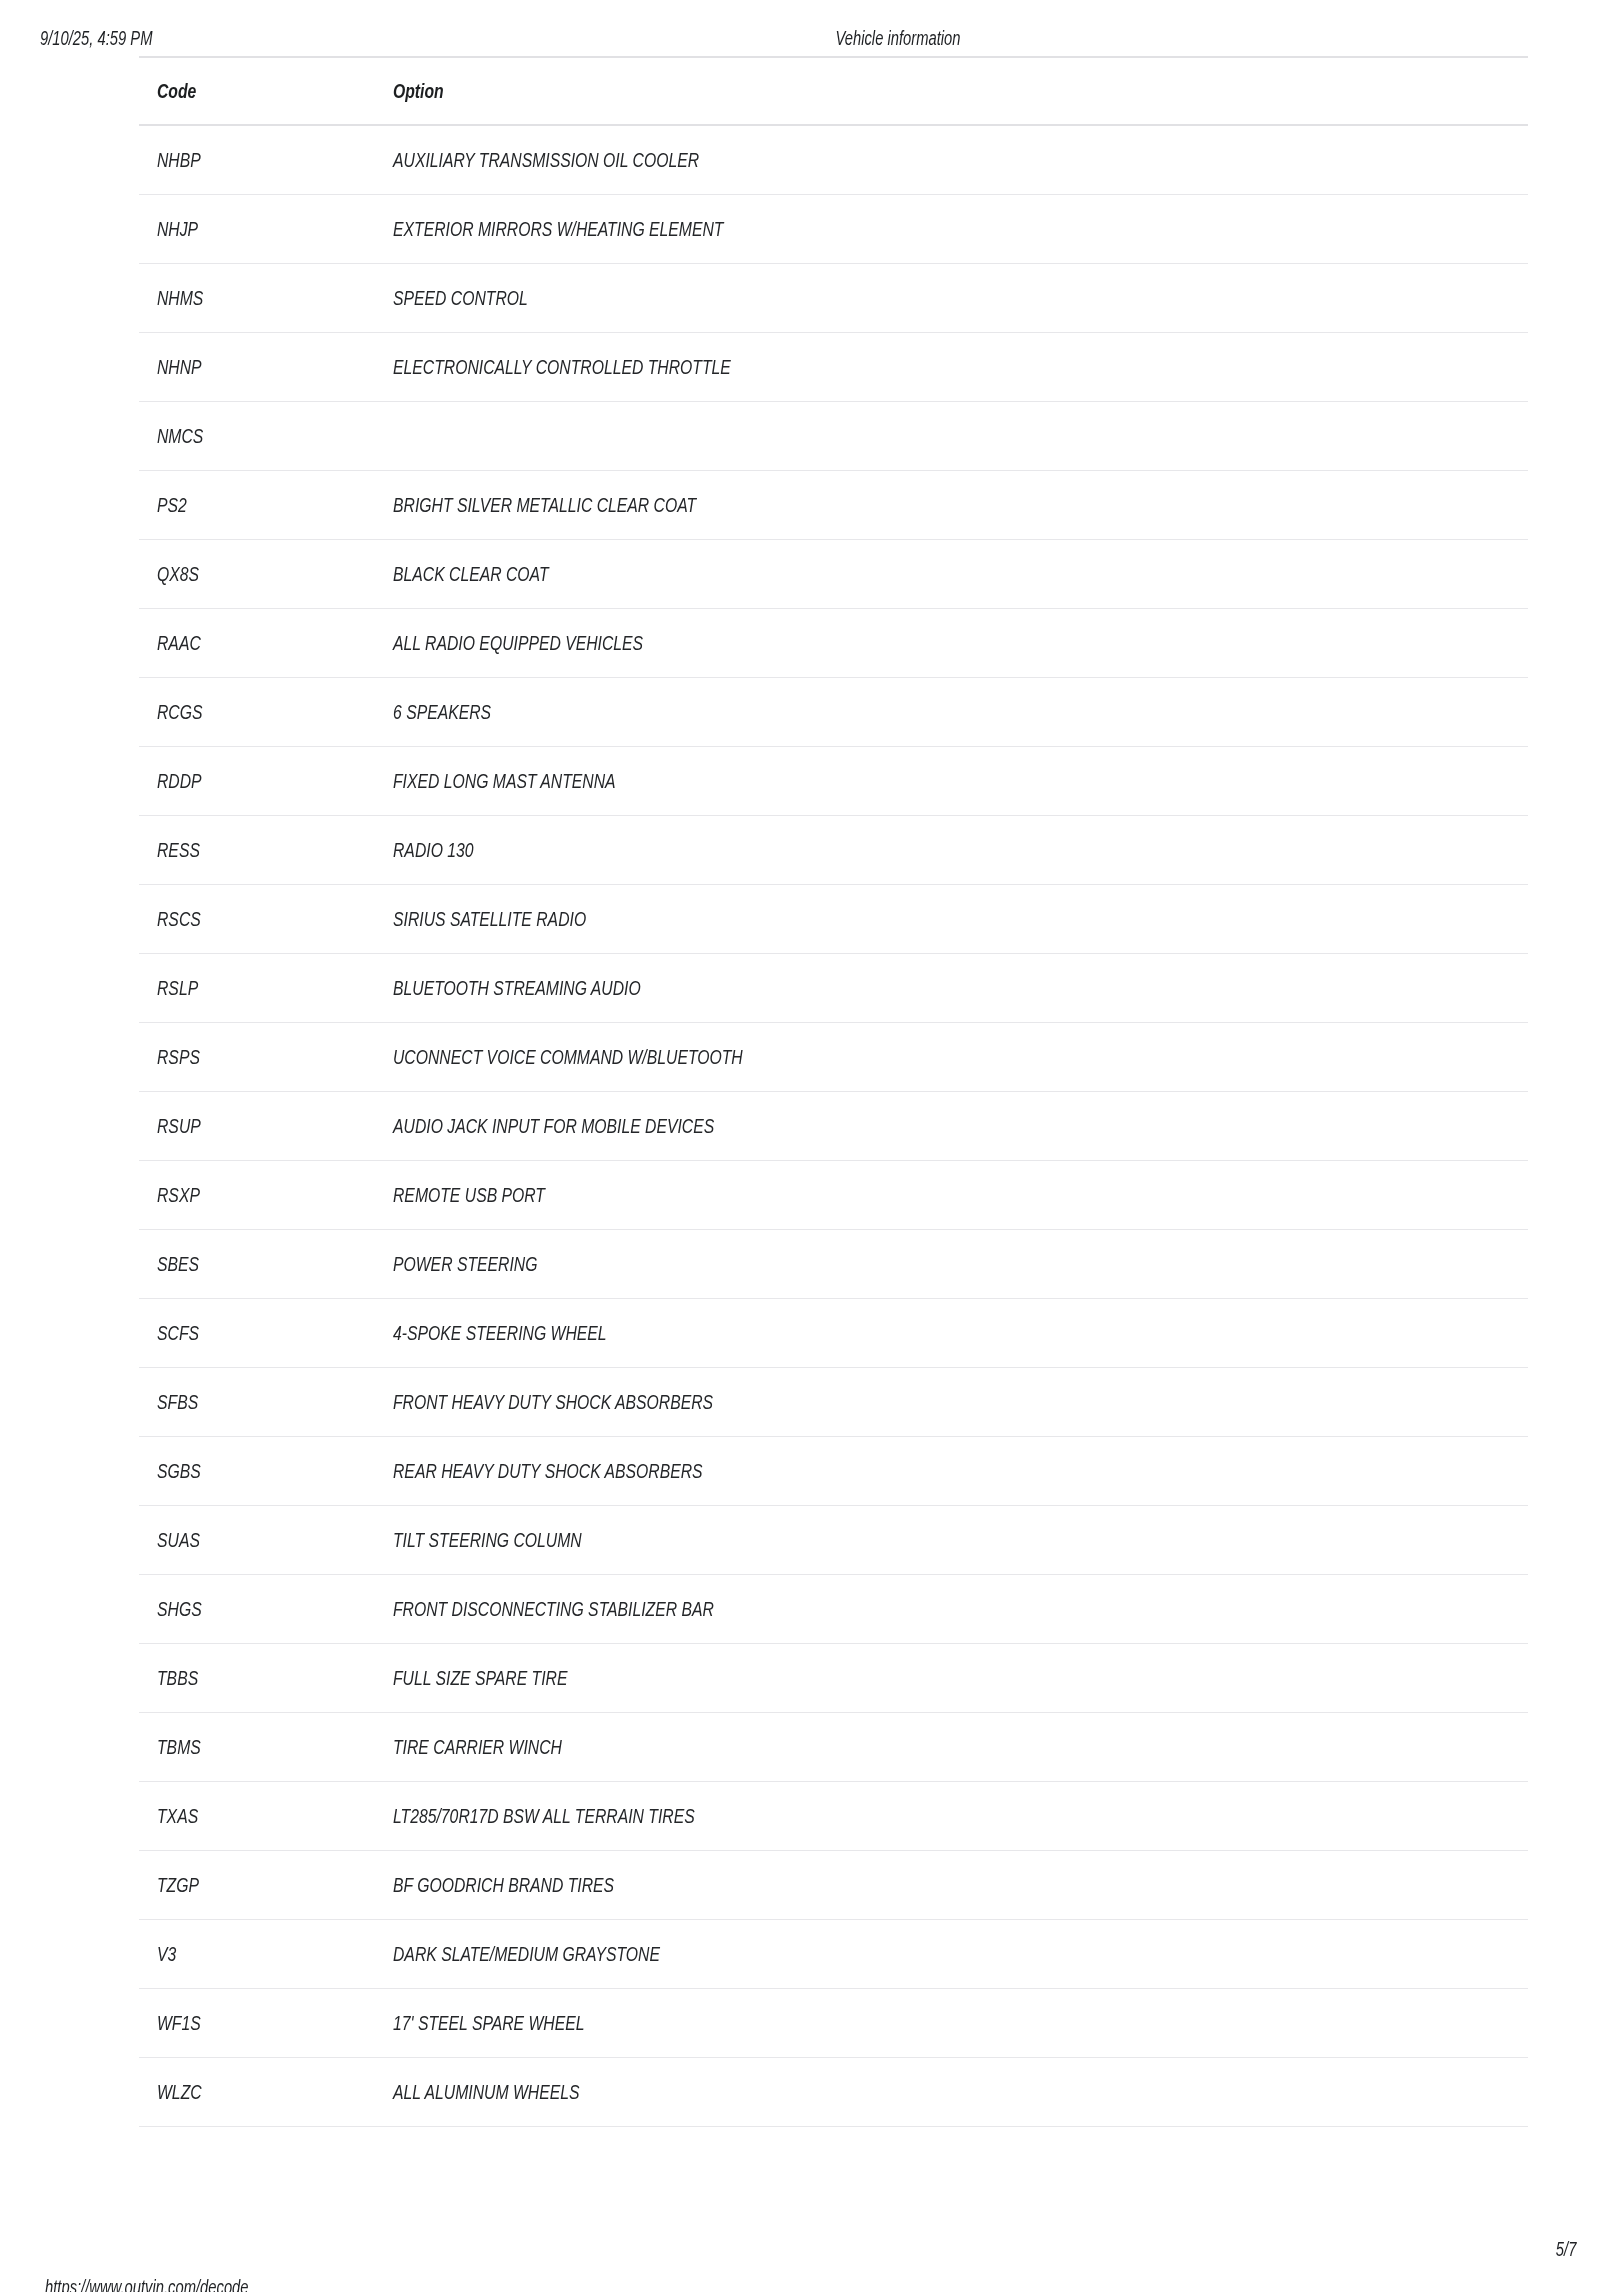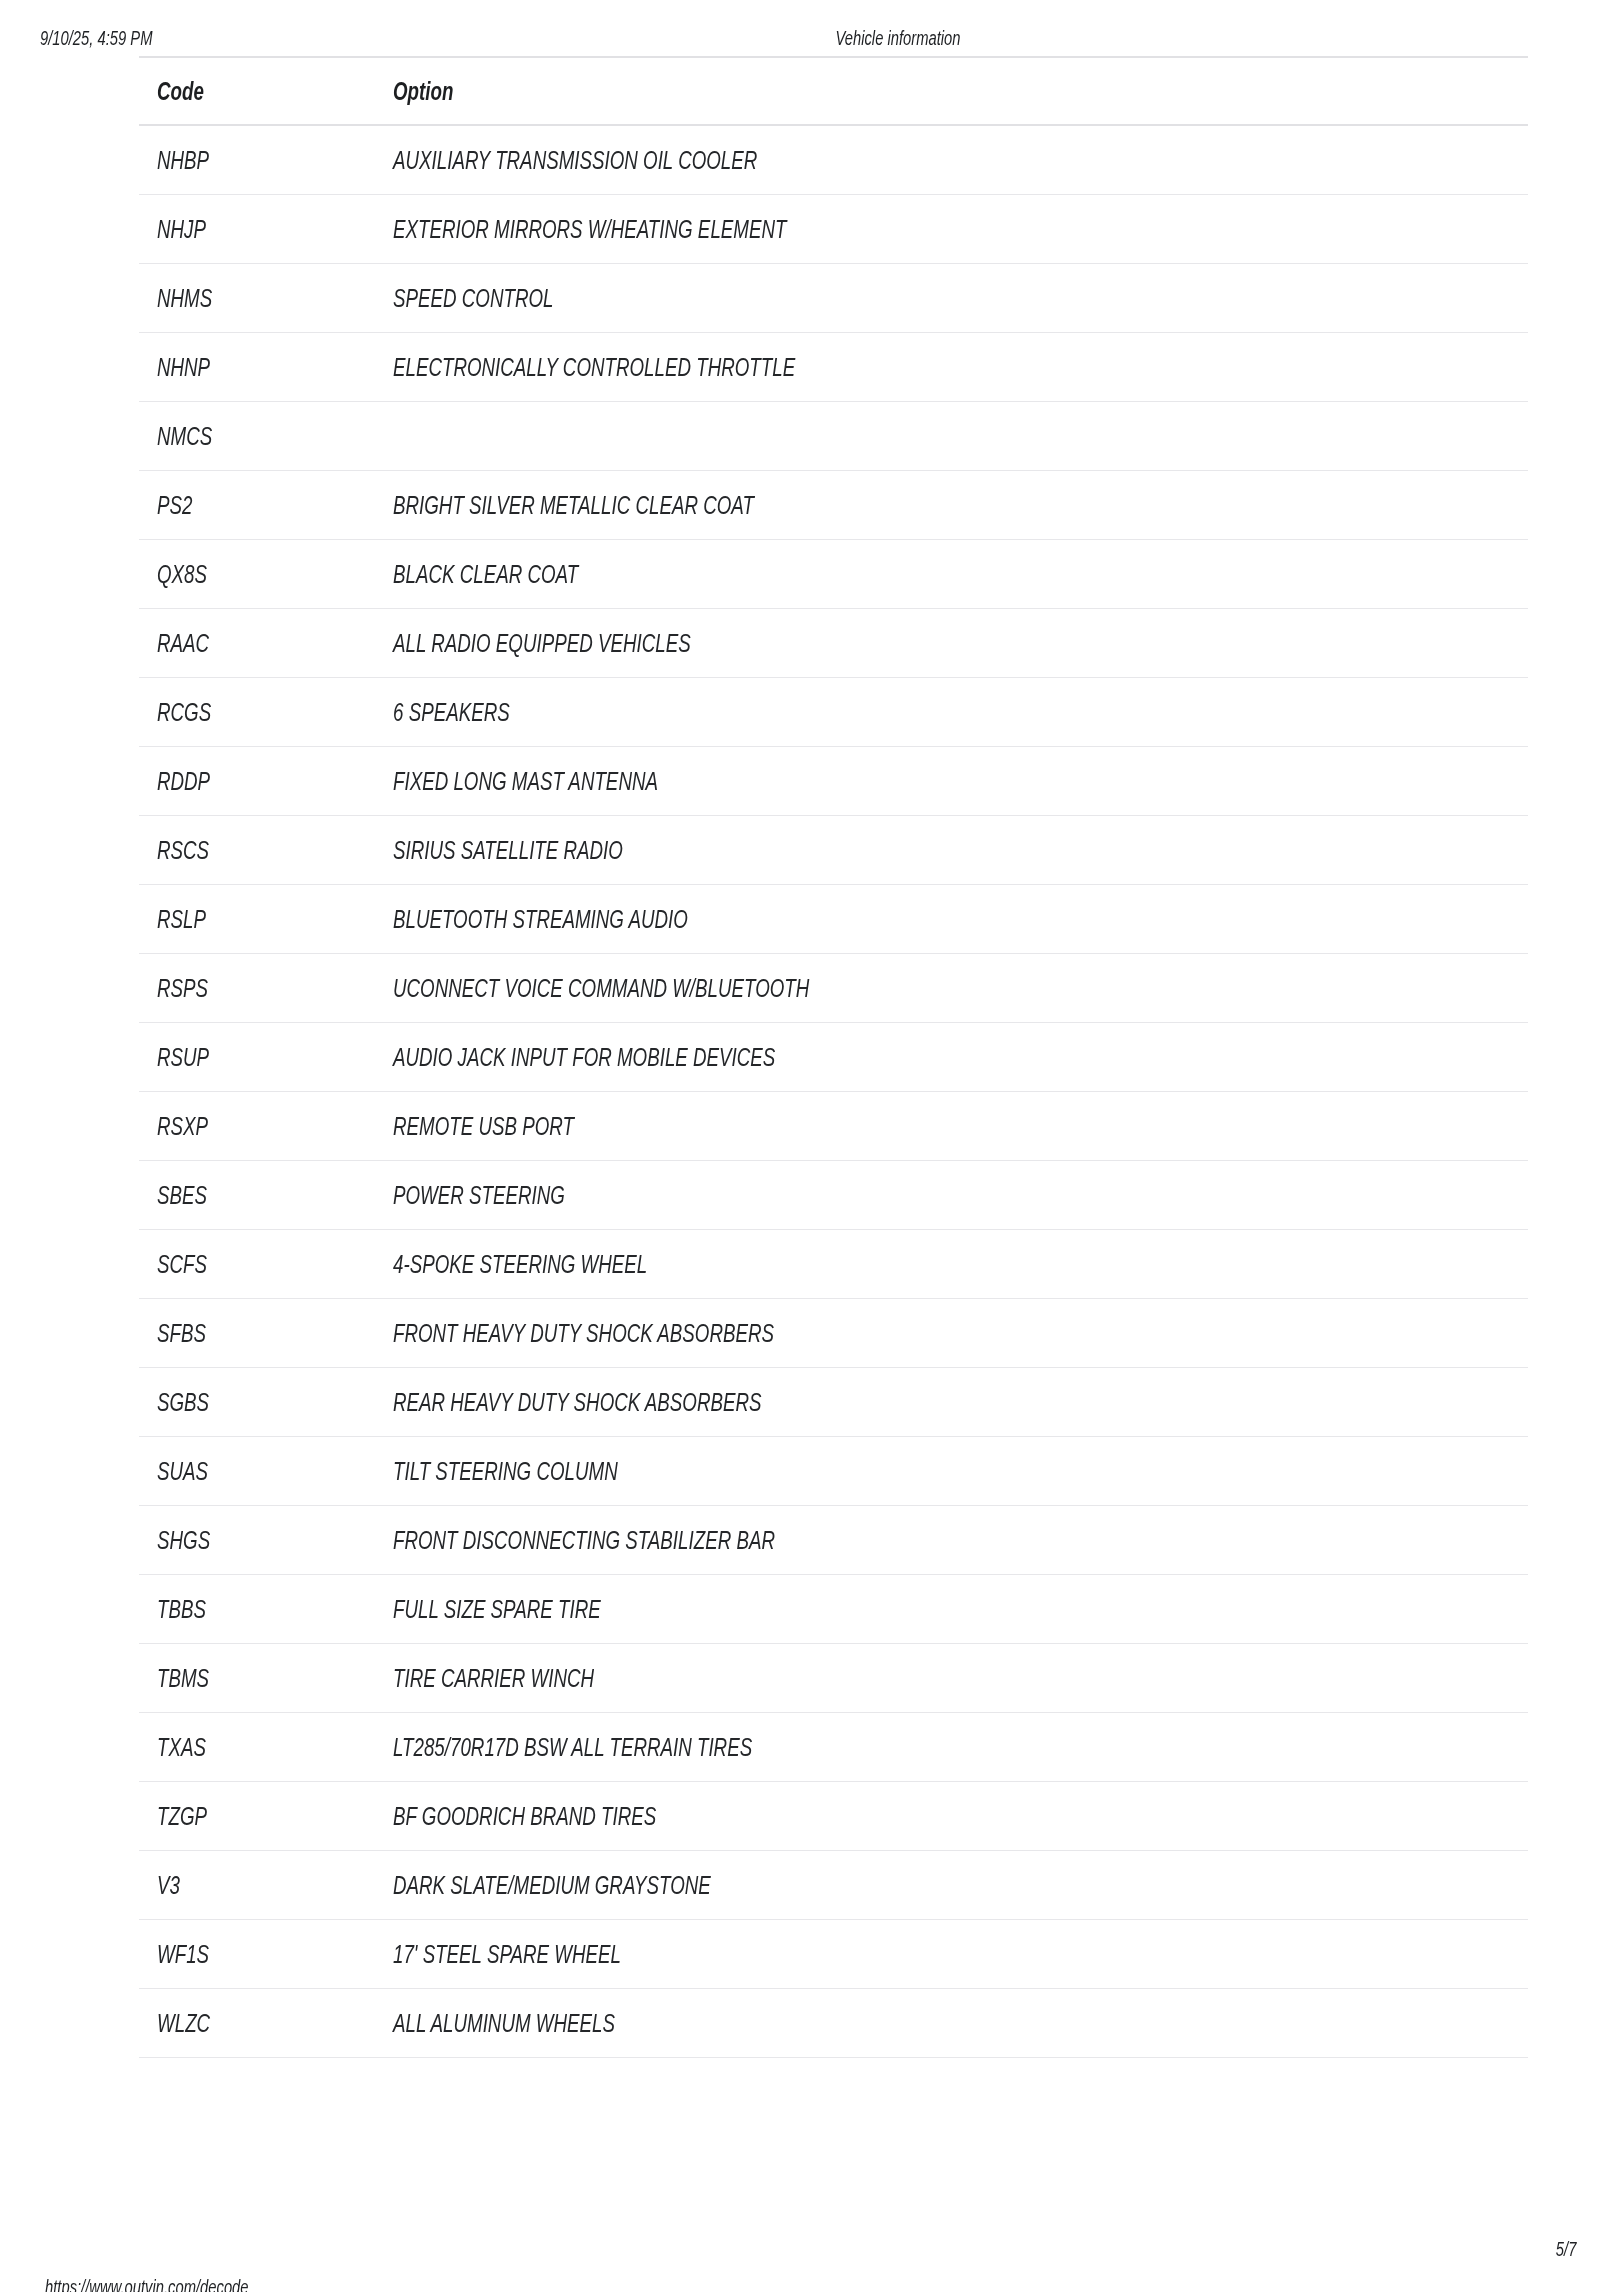--- a/index.html
+++ b/index.html
@@ -30,21 +30,21 @@
     left: 139px; top: 56px;
     width: 1389px;
     border-top: 2.7px solid #e1e1e4;
   }
   .vrow {
     display: flex;
     align-items: center;
     height: 69px;
     box-sizing: border-box;
     border-bottom: 1.8px solid #e7e7ea;
-    font-size: 25px;
+    font-size: 21px;
     color: #242629;
   }
   .vrow.head {
     height: 68px;
     border-bottom: 2.7px solid #e1e1e4;
     font-weight: bold;
     color: #1d1f21;
   }
   .col-code { flex: none; width: 236px; padding-left: 18px; }
   .col-opt  { flex: 1; }
@@ -153,20 +153,28 @@
 
     <div class="vrow">
       <div class="col-code">
         <span class="cond">RDDP</span>
       </div>
       <div class="col-opt">
         <span class="cond">FIXED LONG MAST ANTENNA</span>
       </div>
     </div>
 
+    <div class="vrow">
+      <div class="col-code">
+        <span class="cond">RESS</span>
+      </div>
+      <div class="col-opt">
+        <span class="cond">RADIO 130</span>
+      </div>
+    </div>
 
     <div class="vrow">
       <div class="col-code">
         <span class="cond">RSCS</span>
       </div>
       <div class="col-opt">
         <span class="cond">SIRIUS SATELLITE RADIO</span>
       </div>
     </div>
 

